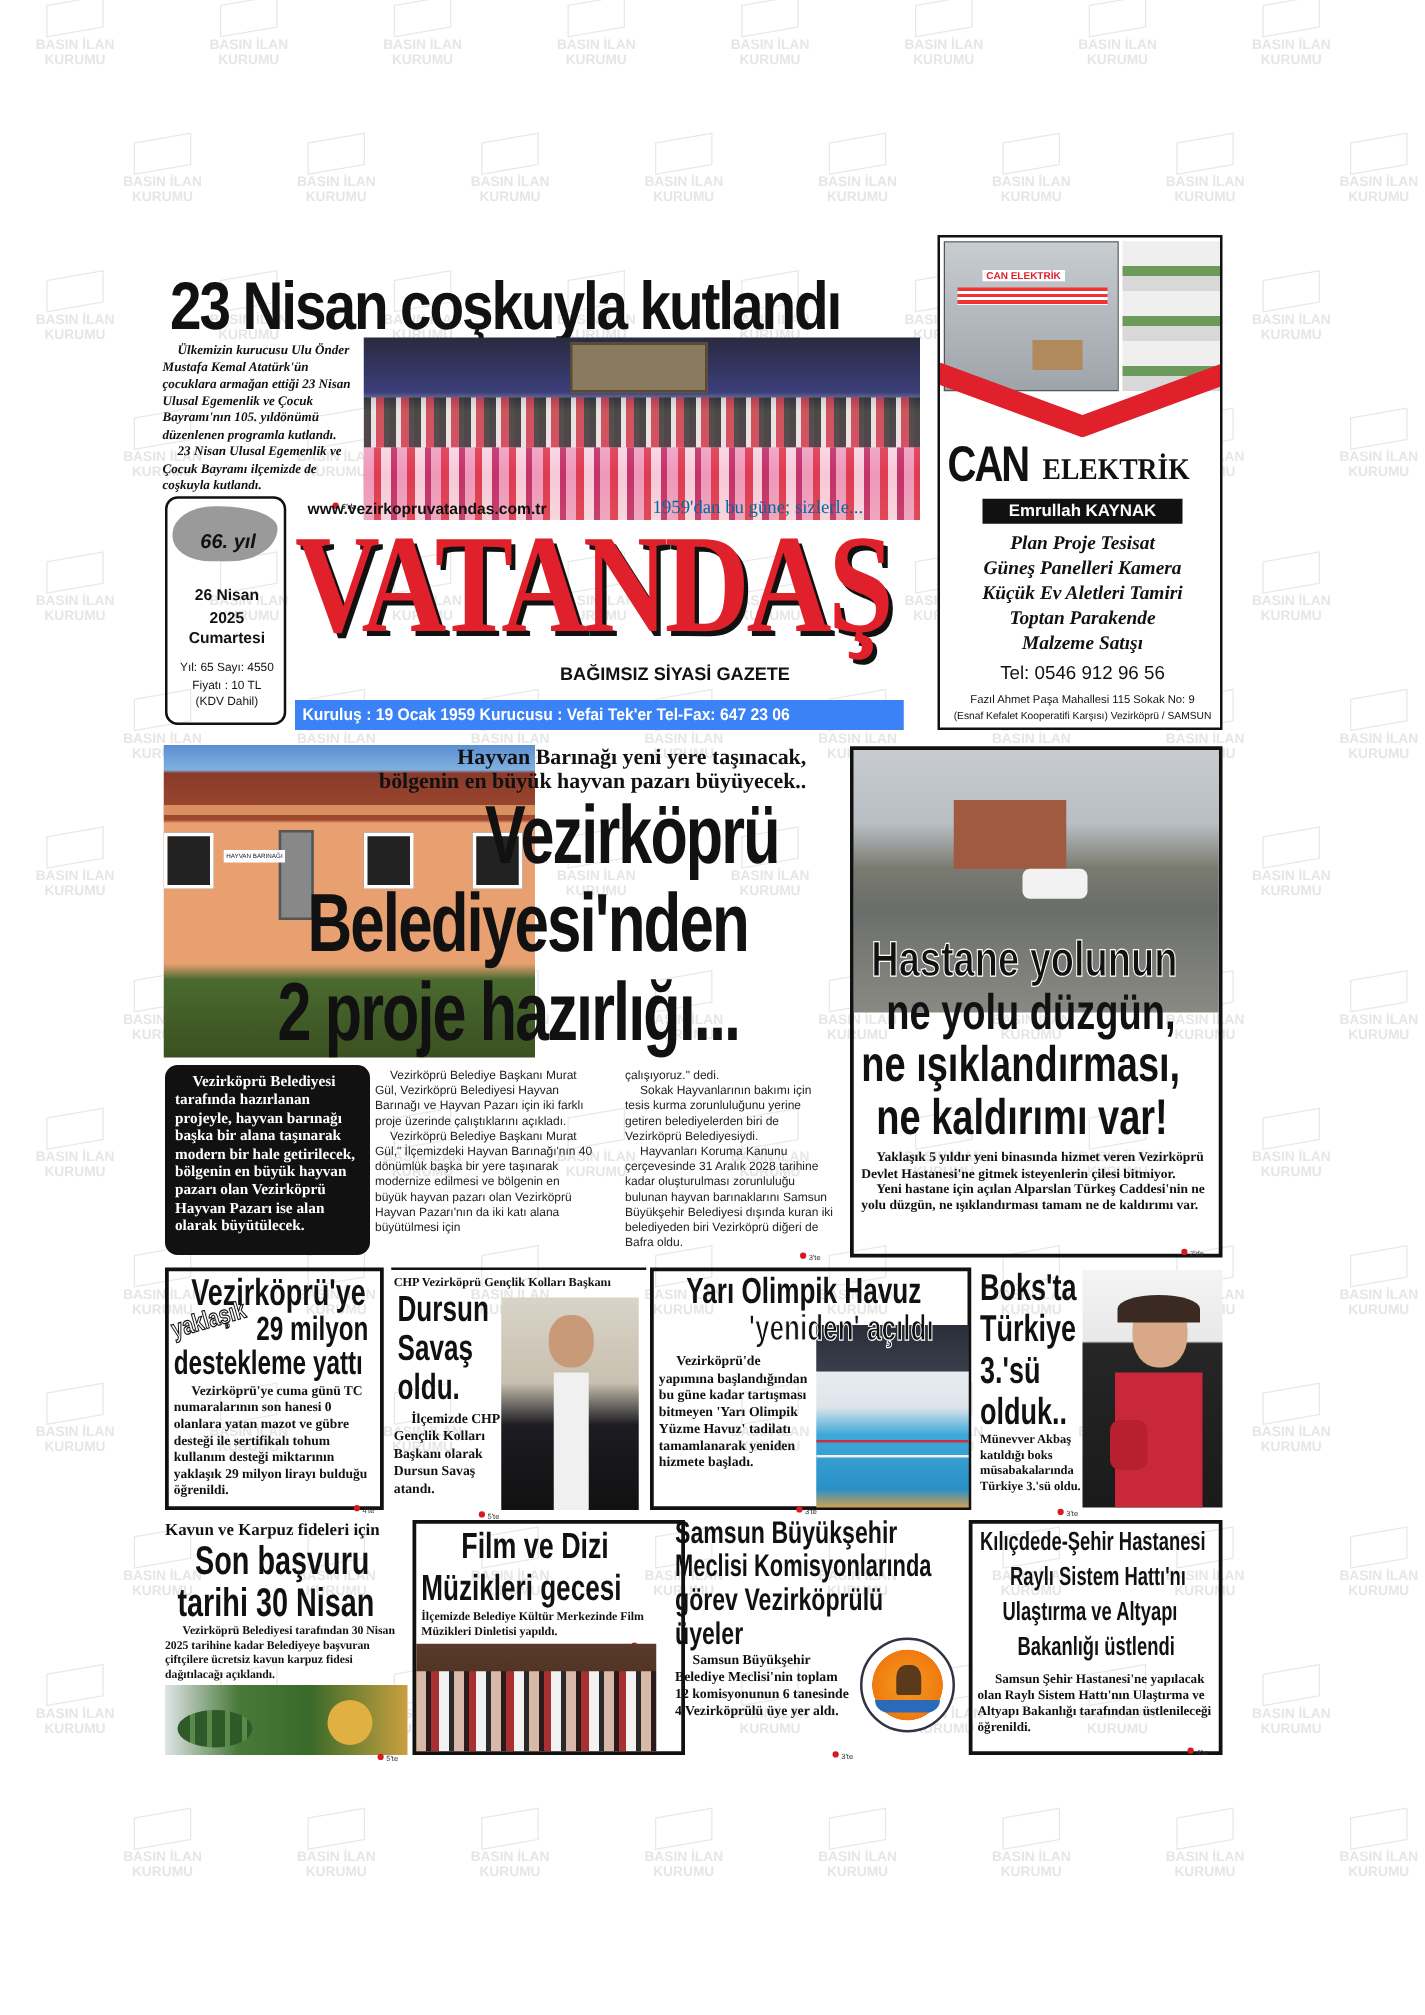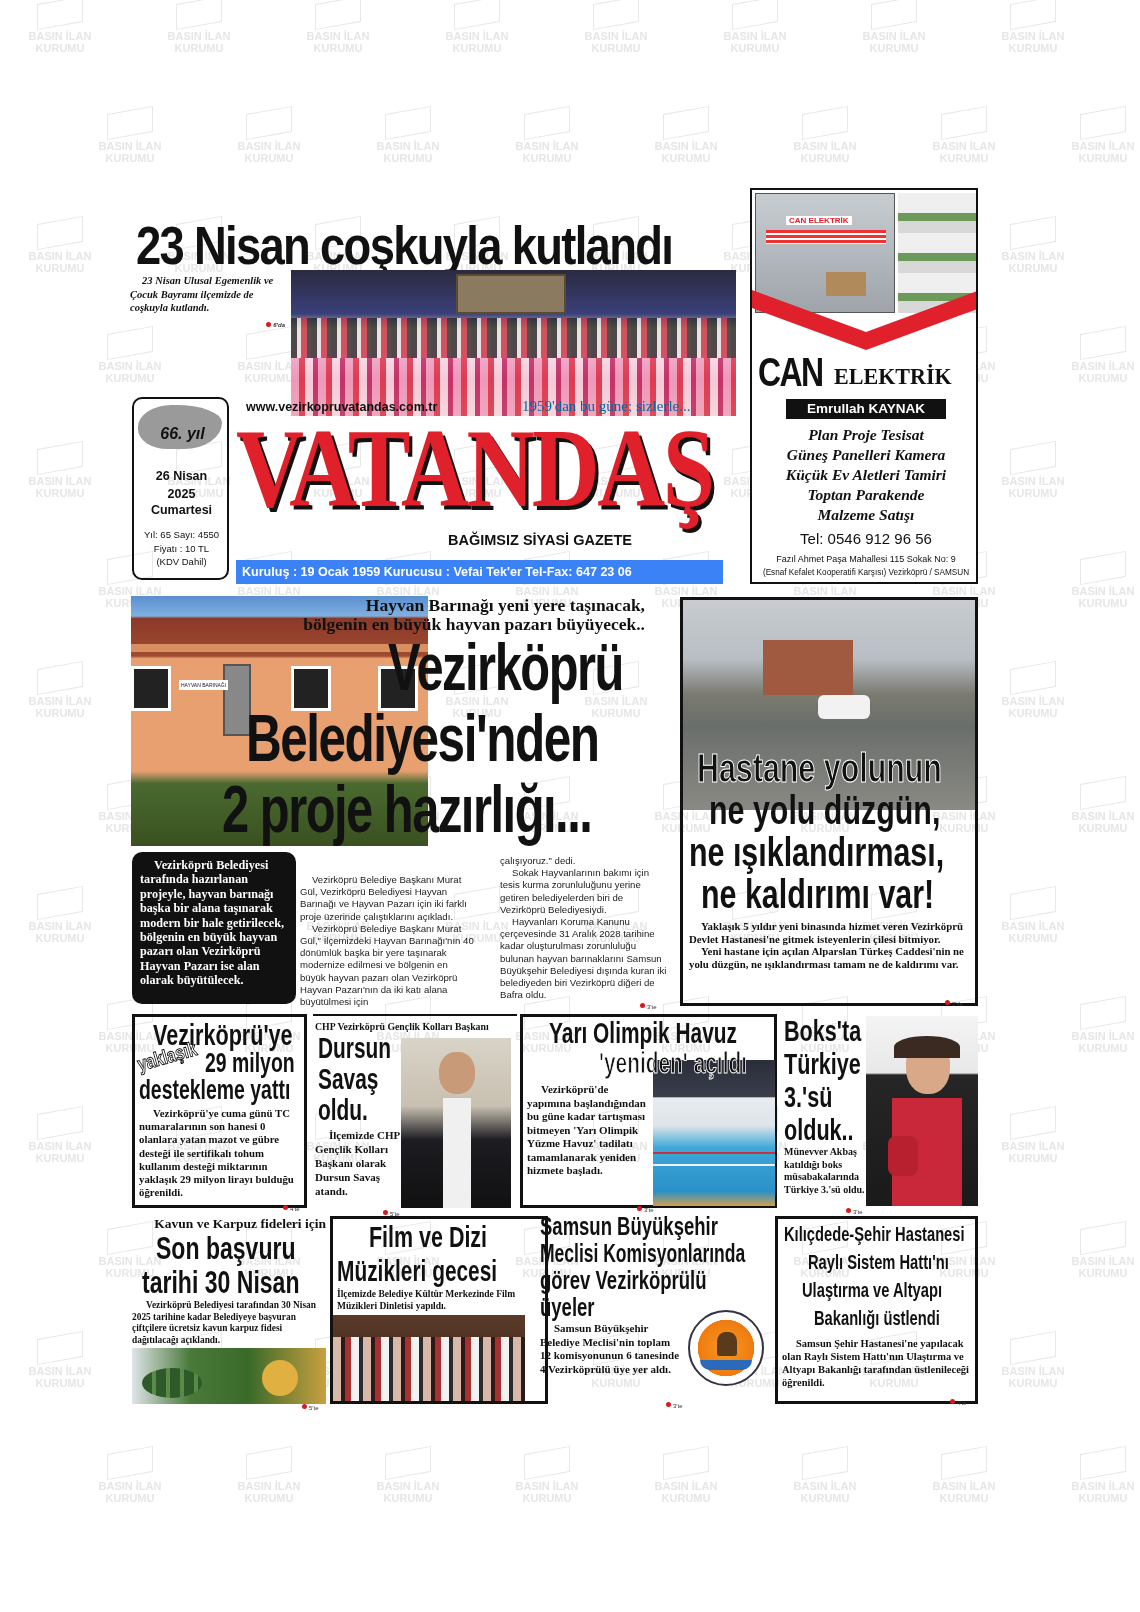--- a/index.html
+++ b/index.html
@@ -606,20 +606,21 @@
     <div class="wm" style="left: 1058px; top: 1450px;">
       <div class="box"></div>
       <div>BASIN İLAN</div>
       <div>KURUMU</div>
     </div>
   </div>
 
 <div class="abs" style="left:130px; top:186px; width:610px; height:200px;margin-top:32px;">
   <div class="headline" style="position:absolute; left:6px; top:0; font-size:54px; letter-spacing:-2px; transform:scaleX(0.84);">23 Nisan coşkuyla kutlandı</div>
   <div class="serif-body" style="position:absolute; left:0; top:56px; width:155px; font-size:10.5px; line-height:13.5px; font-style:italic; font-weight:bold;">
+    <p style="text-indent:12px;">Ülkemizin kurucusu Ulu Önder Mustafa Kemal Atatürk'ün çocuklara armağan ettiği 23 Nisan Ulusal Egemenlik ve Çocuk Bayramı'nın 105. yıldönümü düzenlenen programla kutlandı.</p>
     <p style="text-indent:12px;">23 Nisan Ulusal Egemenlik ve Çocuk Bayramı ilçemizde de coşkuyla kutlandı.</p>
     <div style="text-align:right; margin-top:2px;"><span class="red-dot"></span><span class="ref">6'da</span></div>
   </div>
   <div class="photo" style="left:161px; top:52px; width:445px; height:146px; background:linear-gradient(180deg,#2a2a40 0%,#3b3f7a 30%,#c9c0b0 40%,#e8b0c8 60%,#d84060 75%,#e0a080 100%);">
     <div style="position:absolute; left:165px; top:4px; width:110px; height:40px; background:#8a7a60; border:2px solid #5a4a30;"></div>
     <div style="position:absolute; left:0; top:48px; width:100%; height:40px; background:repeating-linear-gradient(90deg,#222 0 6px,#f0f0f0 6px 10px,#d03040 10px 16px,#2a2a2a 16px 20px); opacity:.75;"></div>
     <div style="position:absolute; left:0; top:88px; width:100%; height:58px; background:repeating-linear-gradient(90deg,#f2a8c8 0 8px,#e03a50 8px 14px,#fbe0ec 14px 22px,#c0306a 22px 27px); opacity:.85;"></div>
   </div>
 </div>
 
@@ -680,21 +681,21 @@
   <div>bölgenin en büyük hayvan pazarı büyüyecek..</div>
 </div>
 <div class="abs headline" style="left:388px; top:634px; font-size:66px; letter-spacing:-2px; transform:scaleX(0.74);">Vezirköprü</div>
 <div class="abs headline" style="left:246px; top:705px; font-size:66px; letter-spacing:-2px; transform:scaleX(0.75);">Belediyesi'nden</div>
 <div class="abs headline" style="left:222px; top:776px; font-size:66px; letter-spacing:-2px; transform:scaleX(0.74);">2 proje hazırlığı...</div>
 
 <div class="abs serif-body" style="left:132px; top:852px; width:164px; height:152px; background:#111; color:#fff; border-radius:10px; padding:6px 8px; font-size:12.2px; line-height:14.4px;">
   <p style="text-indent:14px;">Vezirköprü Belediyesi tarafında hazırlanan projeyle, hayvan barınağı başka bir alana taşınarak modern bir hale getirilecek, bölgenin en büyük hayvan pazarı olan Vezirköprü Hayvan Pazarı ise alan olarak büyütülecek.</p>
 </div>
 
-<div class="abs sans-body" style="left:300px; top:855px; width:175px; font-size:9.6px; line-height:12.2px;margin-top:19px;">
+<div class="abs sans-body" style="left:300px; top:855px; width:175px; font-size:9.6px; line-height:12.2px;">
   <p style="text-indent:12px;">Vezirköprü Belediye Başkanı Murat Gül, Vezirköprü Belediyesi Hayvan Barınağı ve Hayvan Pazarı için iki farklı proje üzerinde çalıştıklarını açıkladı.</p>
   <p style="text-indent:12px;">Vezirköprü Belediye Başkanı Murat Gül," İlçemizdeki Hayvan Barınağı'nın 40 dönümlük başka bir yere taşınarak modernize edilmesi ve bölgenin en büyük hayvan pazarı olan Vezirköprü Hayvan Pazarı'nın da iki katı alana büyütülmesi için</p>
 </div>
 <div class="abs sans-body" style="left:500px; top:855px; width:170px; font-size:9.6px; line-height:12.2px;">
   <p>çalışıyoruz." dedi.</p>
   <p style="text-indent:12px;">Sokak Hayvanlarının bakımı için tesis kurma zorunluluğunu yerine getiren belediyelerden biri de Vezirköprü Belediyesiydi.</p>
   <p style="text-indent:12px;">Hayvanları Koruma Kanunu çerçevesinde 31 Aralık 2028 tarihine kadar oluşturulması zorunluluğu bulunan hayvan barınaklarını Samsun Büyükşehir Belediyesi dışında kuran iki belediyeden biri Vezirköprü diğeri de Bafra oldu.</p>
 </div>
 <div class="abs" style="left:640px; top:995px;">
   <span class="red-dot"></span><span class="ref">3'te</span>
@@ -776,21 +777,21 @@
   <div class="abs headline" style="left:2px; top:101px; font-size:30px; transform:scaleX(0.72);">olduk..</div>
   <div class="abs serif-body" style="left:2px; top:132px; width:84px; font-size:10px; line-height:12.5px;">
     <p>Münevver Akbaş katıldığı boks müsabakalarında Türkiye 3.'sü oldu.</p>
   </div>
   <div class="abs" style="left:64px; top:186px;">
     <span class="red-dot"></span><span class="ref">3'te</span>
   </div>
 </div>
 
 <div class="abs" style="left:132px; top:1214px; width:194px; height:192px;">
-  <div class="serif-body" style="position:absolute; left:0; top:2px; width:194px; text-align:right; font-size:13.5px; white-space:nowrap;">Kavun ve Karpuz fideleri için</div>
+  <div class="serif-body" style="position:absolute; left:0; top:2px; width:194px; text-align:left; font-size:13.5px; white-space:nowrap;">Kavun ve Karpuz fideleri için</div>
   <div class="abs headline" style="left:24px; top:18px; font-size:32px; transform:scaleX(0.72);">Son başvuru</div>
   <div class="abs headline" style="left:10px; top:52px; font-size:32px; transform:scaleX(0.72);">tarihi 30 Nisan</div>
   <div class="abs serif-body" style="left:0; top:86px; width:194px; font-size:9.4px; line-height:11.5px;">
     <p style="text-indent:14px;">Vezirköprü Belediyesi tarafından 30 Nisan 2025 tarihine kadar Belediyeye başvuran çiftçilere ücretsiz kavun karpuz fidesi dağıtılacağı açıklandı.</p>
   </div>
   <div class="photo" style="left:0; top:134px; width:194px; height:56px; background:linear-gradient(90deg,#dfe4e8 0%,#4a7a3a 30%,#3a6a2a 60%,#c8a040 100%);">
     <div style="position:absolute; left:10px; top:20px; width:60px; height:30px; background:repeating-linear-gradient(90deg,#2e5a2a 0 10px,#5a8a4a 10px 14px); border-radius:50%;"></div>
     <div style="position:absolute; left:130px; top:12px; width:36px; height:36px; background:#e0b040; border-radius:50%;"></div>
   </div>
   <div class="abs" style="left:170px; top:182px;">

